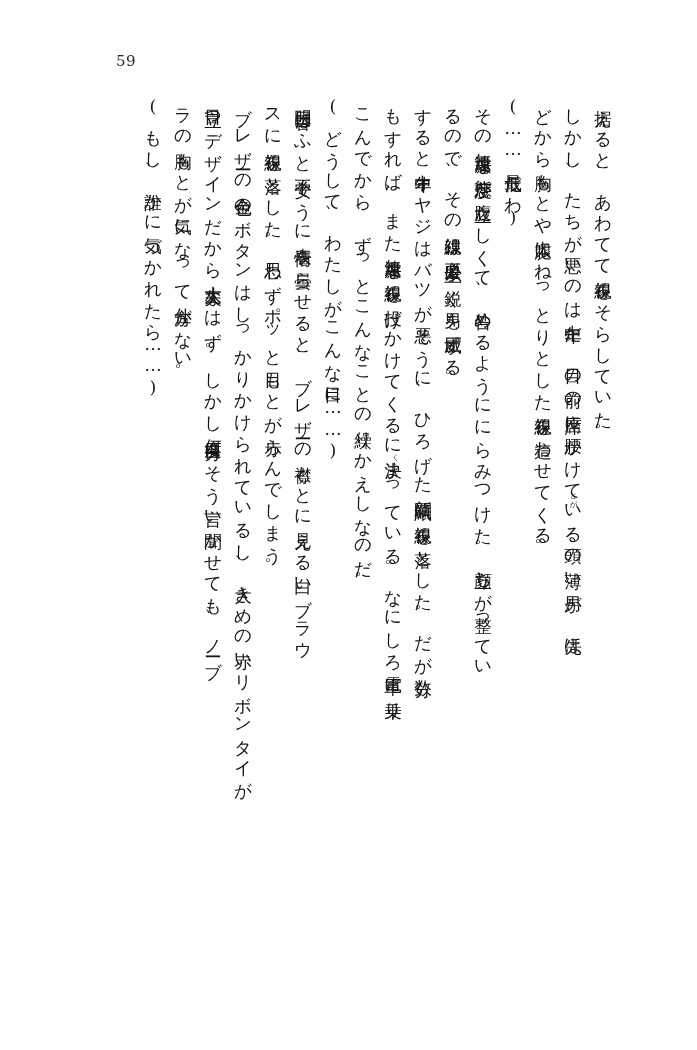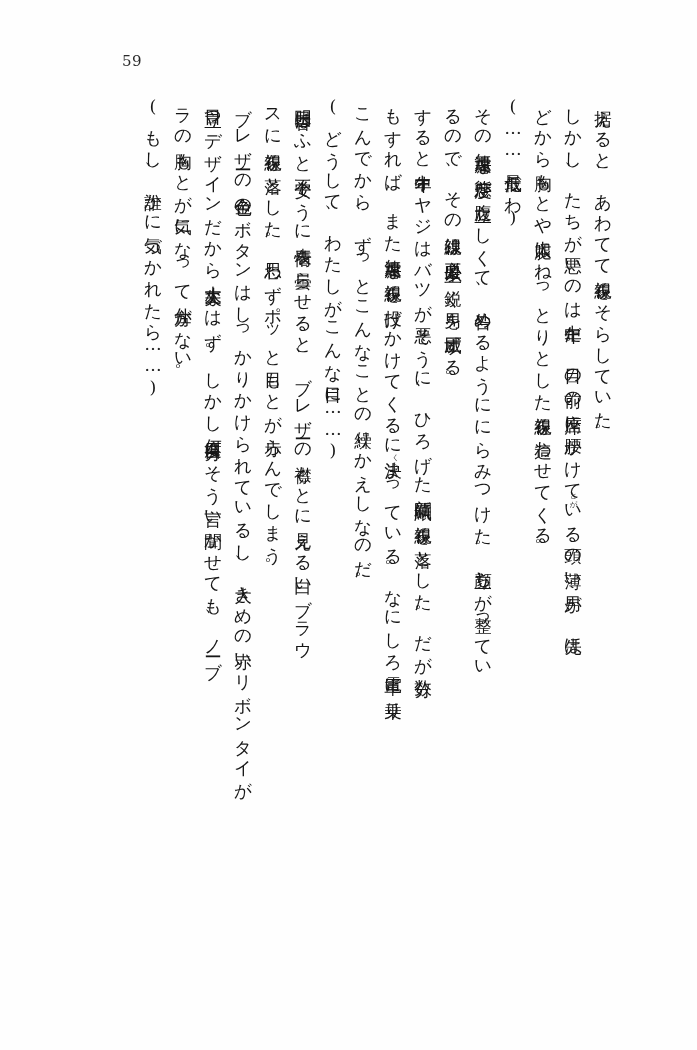--- a/index.html
+++ b/index.html
@@ -18,21 +18,21 @@
   #page {
     position: relative;
     width: 697px;
     height: 1050px;
     background: #fefefe;
   }
 
   
   #page-number {
     position: absolute;
-    left: 122px;
+    left: 116px;
     top: 52px;
     font-size: 15px;
     font-family: "DejaVu Serif", "Liberation Serif", serif;
     color: #2a2a2a;
     letter-spacing: 0.5px;
   }
 
   
   #text-block {
     position: absolute;

